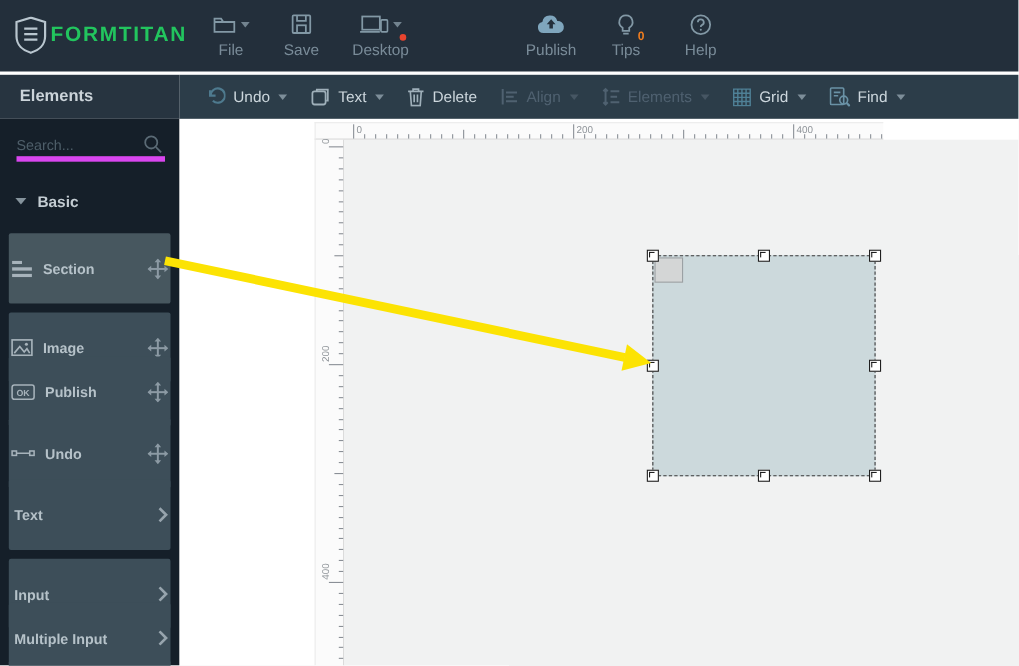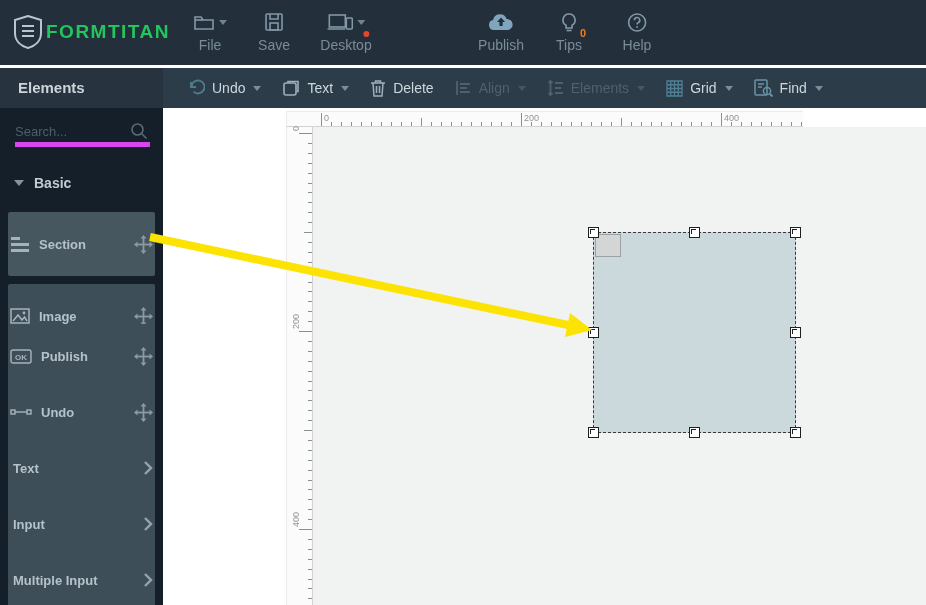--- a/index.html
+++ b/index.html
@@ -282,21 +282,21 @@
       </span>
   </div>
   <div class="el-item" style="top:328px">
     <span class="lbl noicon">Text</span>
     <span class="right">
         <svg width="10" height="14" viewBox="0 0 10 14" fill="none" stroke="#97a4ad" stroke-width="2.4">
           <path d="M2 1 l6 6 l-6 6"></path>
         </svg>
       </span>
   </div>
-  <div class="el-item" style="top:384px">
+  <div class="el-item" style="top:400px">
     <span class="lbl noicon">Input</span>
     <span class="right">
         <svg width="10" height="14" viewBox="0 0 10 14" fill="none" stroke="#97a4ad" stroke-width="2.4">
           <path d="M2 1 l6 6 l-6 6"></path>
         </svg>
       </span>
   </div>
   <div class="el-item" style="top:440px">
     <span class="lbl noicon">Multiple Input</span>
     <span class="right">

